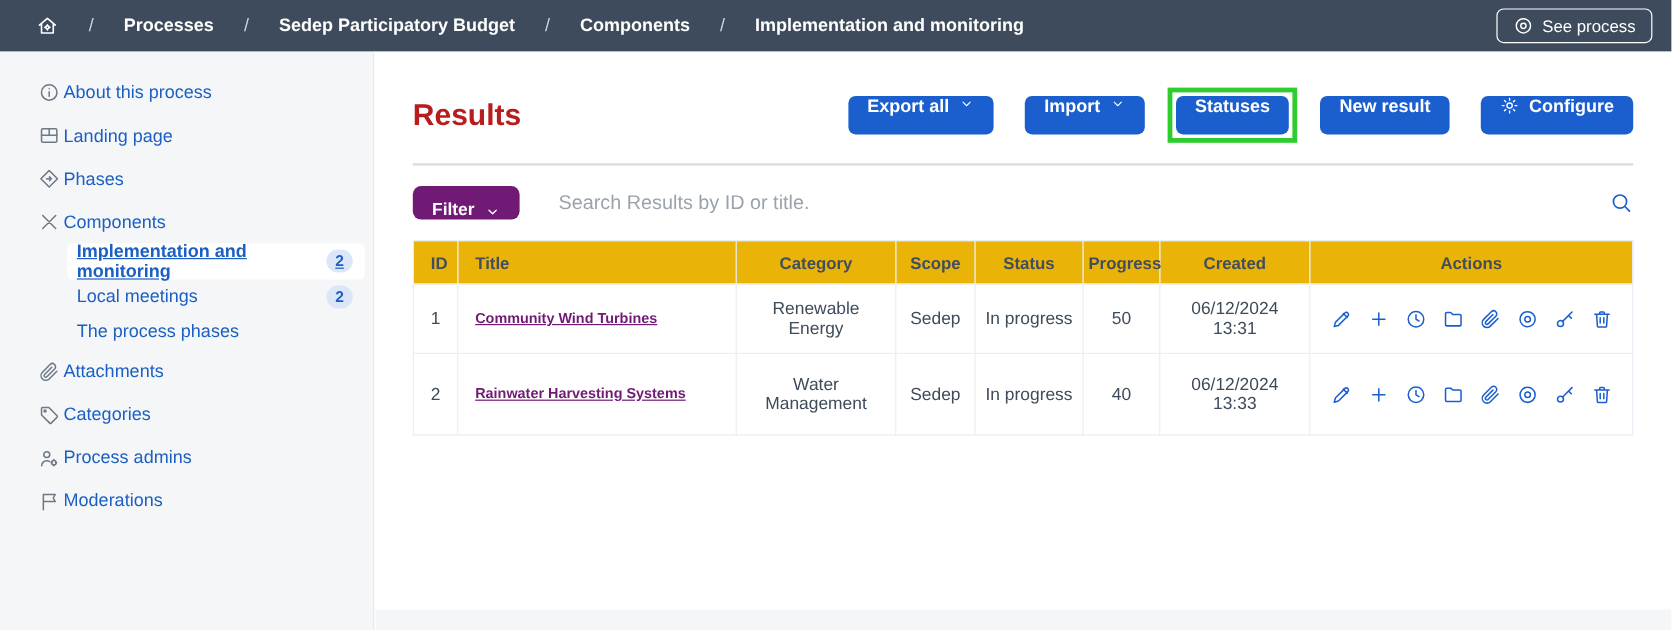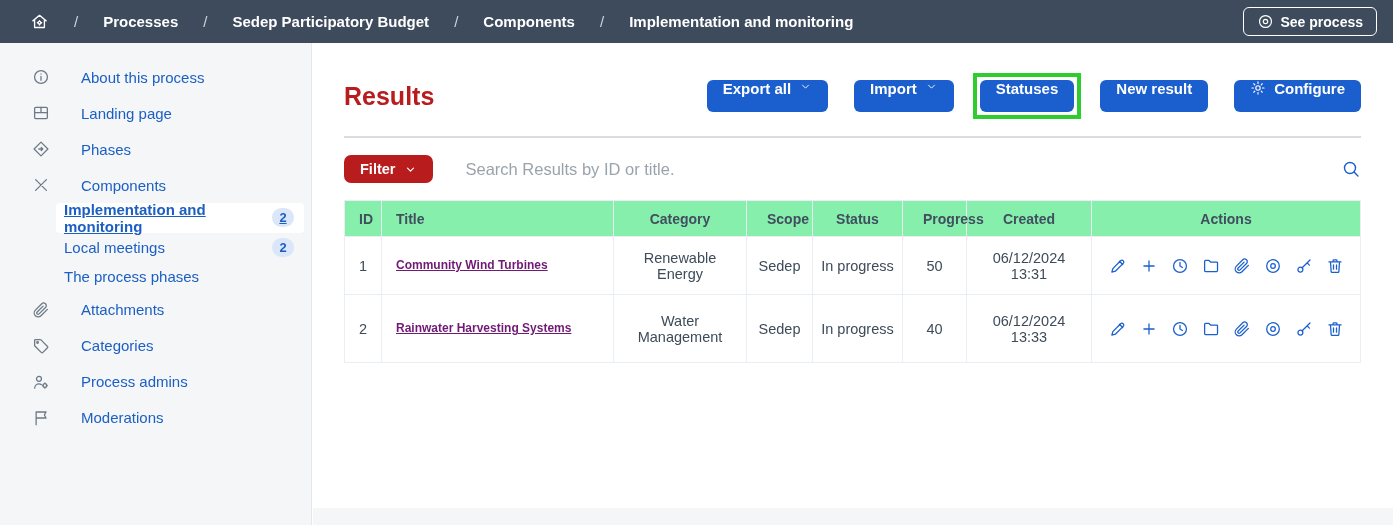--- a/index.html
+++ b/index.html
@@ -11,60 +11,60 @@
   .ic { fill:none; stroke:currentColor; stroke-width:1.7; stroke-linecap:round; stroke-linejoin:round; flex:none; }
   .ic.thick { stroke-width:2.2; }
 
   
   .topbar { height:43px; background:#3d4b5c; display:flex; align-items:center; padding:0 16px 0 30px; color:#fff; }
   .crumb { display:flex; align-items:center; gap:25px; font-size:15px; font-weight:700; }
   .crumb .sep { color:#cdd4dc; font-weight:400; }
   .crumb a { color:#fff; text-decoration:none; cursor:pointer; }
   .home-btn { display:flex; align-items:center; color:#fff; cursor:pointer; }
   .see-process { margin-left:auto; display:flex; align-items:center; gap:7px; border:1.5px solid #fff;
-    border-radius:6px; padding:5px 13px; font-size:14px; font-weight:700; color:#fff; background:transparent; cursor:pointer; }
+    border-radius:6px; padding:5px 13px; font-size:14px; font-weight:400; color:#fff; background:transparent; cursor:pointer; }
 
   
   .shell { display:flex; height:482px; }
   .sidebar { width:312px; background:#f4f6f8; border-right:1px solid #e4e8ec; padding-top:16px; flex:none; }
   .main { flex:1; background:#fff; padding:0 32px; position:relative; }
   .main-footer { position:absolute; left:313px; right:0; bottom:0; height:17px; background:#f4f6f8; }
 
   
-  .nav-item { height:36px; display:flex; align-items:center; gap:31px; padding-left:32px; color:#1c5fc3;
+  .nav-item { height:36px; display:flex; align-items:center; gap:3px; padding-left:32px; color:#1c5fc3;
     font-size:15px; font-weight:400; cursor:pointer; }
   .nav-item .nicon { color:#6d7987; display:flex; }
   .sub-item { height:29.5px; margin-left:56px; width:248px; display:flex; align-items:center;
     justify-content:space-between; padding:0 10px 0 8px; color:#1c5fc3; font-size:15px; cursor:pointer; border-radius:4px; }
   .sub-item.selected { background:#fff; }
   .sub-item.selected .sub-label, .sub-item.selected .badge { font-weight:700; text-decoration:underline; }
   .badge { background:#dbe6f9; color:#1c5fc3; font-size:13px; font-weight:700; border-radius:10px;
     min-width:22px; height:19px; display:flex; align-items:center; justify-content:center; padding:0 7px; }
 
   
   .head-row { display:flex; align-items:center; margin-top:30px; }
   .page-title { font-size:25px; font-weight:700; color:#b91c1c; }
   .btn-group { margin-left:auto; display:flex; align-items:center; gap:26px; }
   .btn { background:#1b5fce; color:#fff; border:none; border-radius:6px; height:32px; padding:0 16px;
     font-family:inherit; font-size:15px; font-weight:700; display:flex; align-items:flex-start; gap:8px; cursor:pointer; white-space:nowrap; }
   .hl-wrap { border:4px solid #2ecc2e; padding:3px; margin:0 -7px; }
   .rule { border:none; border-top:2px solid #d9dde1; margin-top:17px; }
 
   
   .filter-row { display:flex; align-items:center; margin-top:17px; gap:32px; }
-  .btn-filter { background:#b91c1c; color:#fff; border:none; border-radius:7px; height:28px; padding:0 16px;
-    font-family:inherit; font-size:14.5px; font-weight:700; display:flex; align-items:center; gap:9px; cursor:pointer; }
+  .btn-filter { background:#701a75; color:#fff; border:none; border-radius:7px; height:28px; padding:0 16px;
+    font-family:inherit; font-size:14.5px; font-weight:700; display:flex; align-items:flex-end; gap:9px; cursor:pointer; }
   .search-input { flex:1; border:none; outline:none; font-family:inherit; font-size:16.5px; color:#3e4b5a; background:transparent; }
   .search-input::placeholder { color:#9aa3ac; }
   .search-btn { background:none; border:none; color:#1b5fce; cursor:pointer; display:flex; padding:0; }
 
   
   table.results { width:100%; border-collapse:collapse; margin-top:17px; table-layout:fixed; }
   .results th, .results td { border:1px solid #e9eef4; }
-  .results th { background:#86efac; height:36px; font-size:14px; font-weight:700; color:#414e5f; text-align:center; padding:0 20px; }
+  .results th { background:#eab308; height:36px; font-size:14px; font-weight:700; color:#414e5f; text-align:center; padding:0 4px; }
   .results th.al { text-align:left; padding-left:14px; }
   .results td { font-size:14.5px; color:#3e4b5a; text-align:center; padding:10px 8px; background:#fff; }
   .results td.al { text-align:left; padding-left:14px; }
   .results tr.r1 td { height:58px; }
   .results tr.r2 td { height:68px; }
   .title-link { color:#701a75; font-weight:700; font-size:12px; text-decoration:underline; cursor:pointer; line-height:1.45; }
   .actions-cell { display:flex; align-items:center; justify-content:center; gap:13px; color:#1b5fce; }
   .actions-cell .act { display:flex; cursor:pointer; color:#1b5fce; background:none; border:none; padding:0; }
 </style>
 </head>

